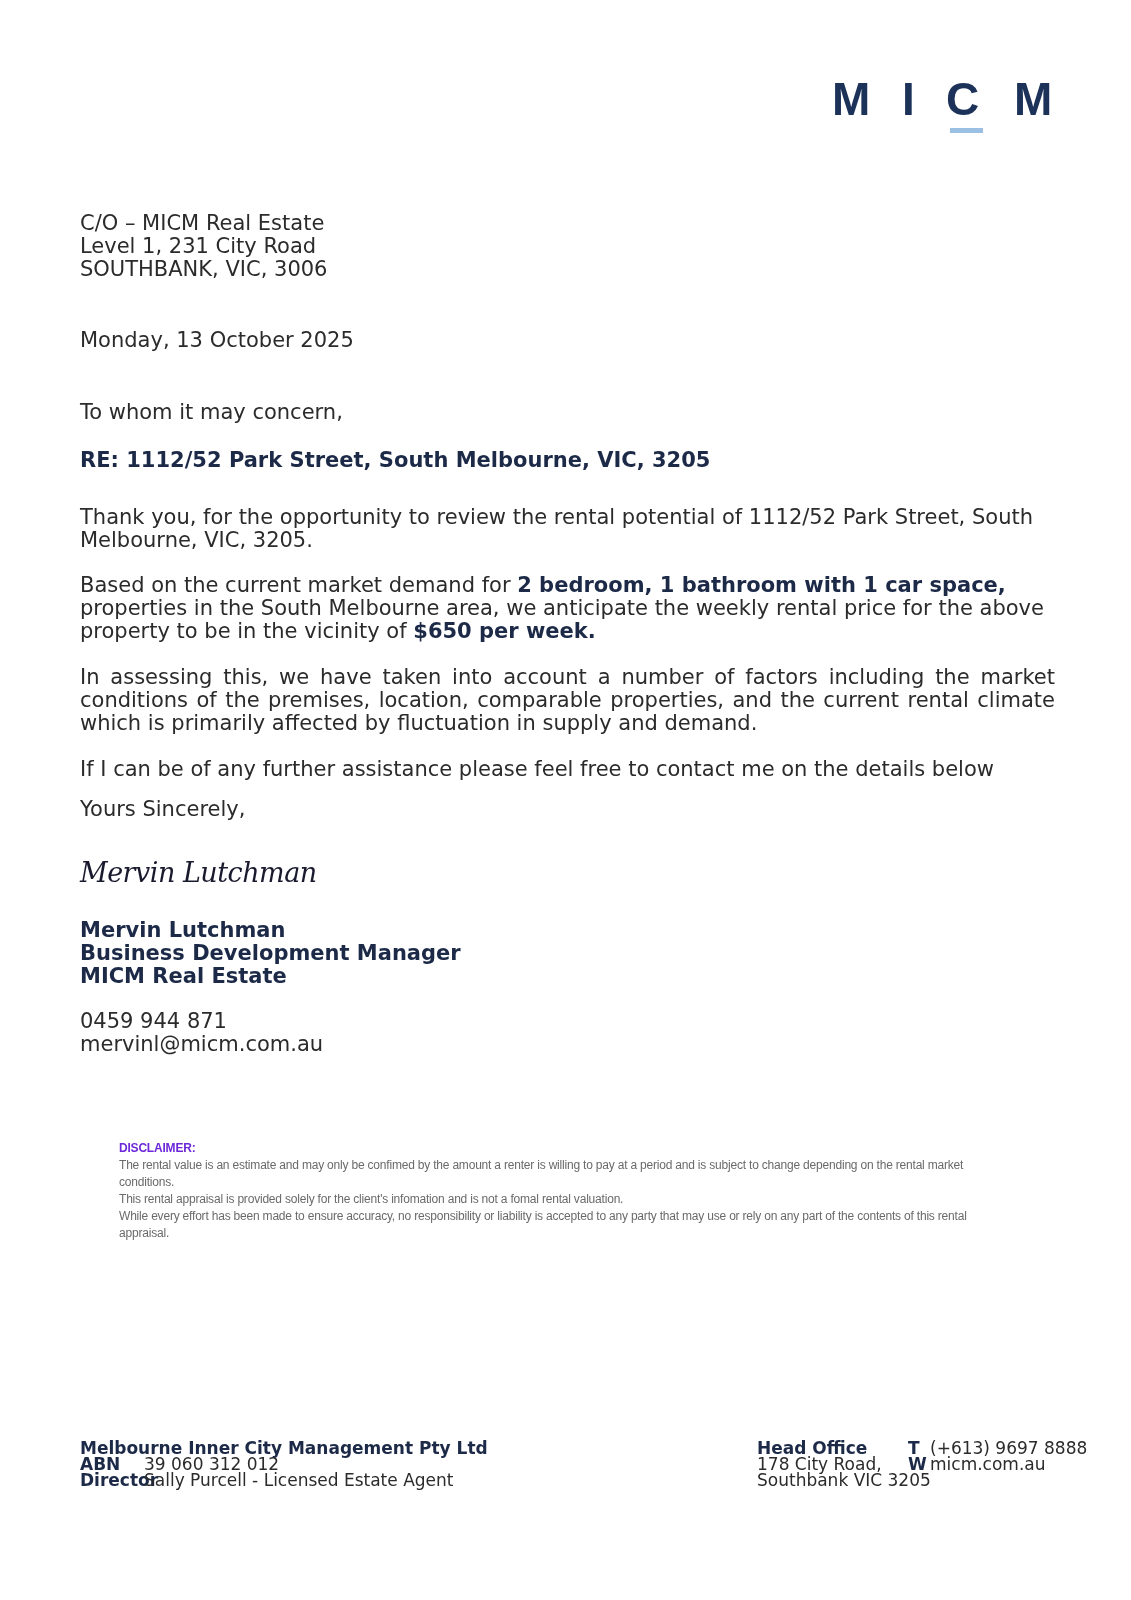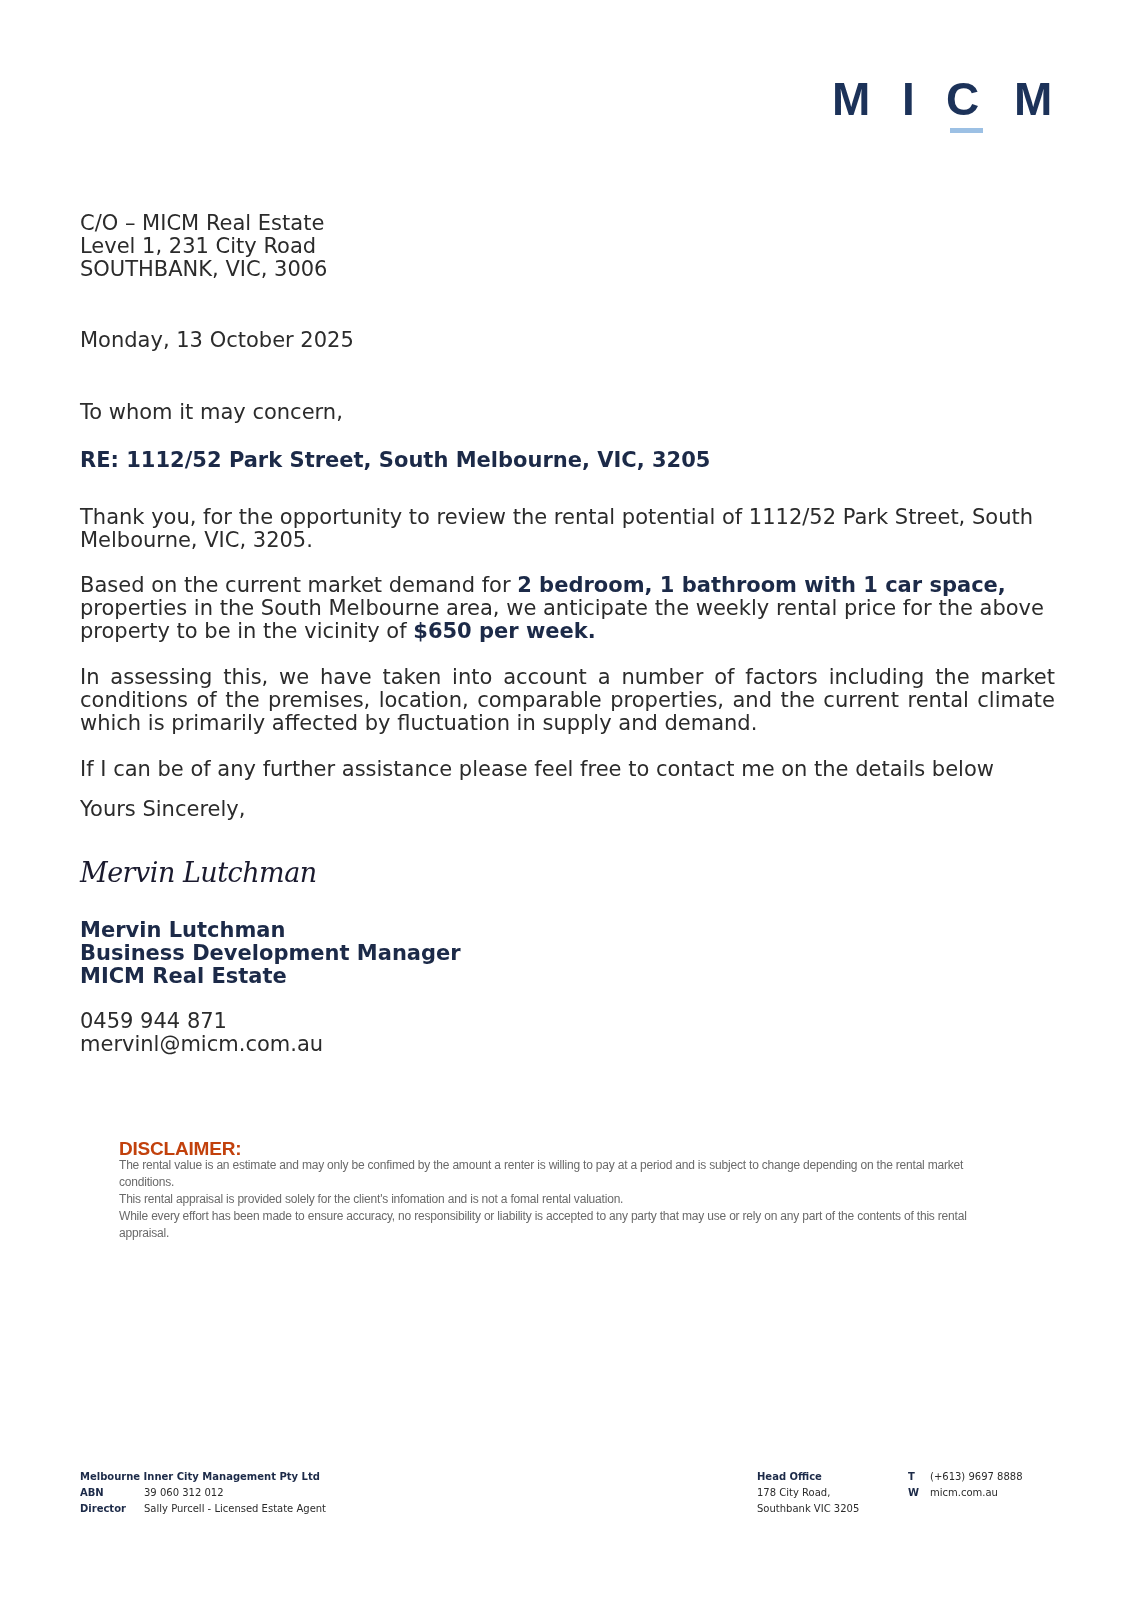--- a/index.html
+++ b/index.html
@@ -24,23 +24,23 @@
   .p4 { top: 747px; }
   .bold { font-weight: bold; color: #1c2a48; }
   .closing { left: 80px; top: 798px; }
   .signature { left: 80px; top: 857px; font-family: "DejaVu Serif", serif; font-style: italic;
                font-size: 27px; color: #1a1a2e; letter-spacing: -0.5px; }
   .sig-block { left: 80px; top: 919px; font-weight: bold; color: #1c2a48; }
   .contact { left: 80px; top: 1010px; }
 
   .disclaimer { left: 119px; top: 1140px; width: 880px; font-family: "Liberation Sans", sans-serif;
                 font-size: 12px; line-height: 17px; color: #6a6a6a; letter-spacing: -0.2px; }
-  .disc-title { font-size: 19px; font-weight: bold; color: #c2410c; }
+  .disc-title { font-size: 12px; font-weight: bold; color: #6d28d9; }
 
-  .footer { font-size: 10px; line-height: 16px; color: #2b2b2b; margin-top: 29px; }
+  .footer { font-size: 17px; line-height: 16px; color: #2b2b2b; }
   .footer b { color: #1c2a48; }
   .f-left { left: 80px; top: 1440px; }
   .f-mid { left: 757px; top: 1440px; }
   .f-right { left: 908px; top: 1440px; }
   .lbl { display: inline-block; width: 64px; font-weight: bold; color: #1c2a48; }
   .lbl-s { display: inline-block; width: 22px; font-weight: bold; color: #1c2a48; }
 </style>
 </head>
 <body>
 

